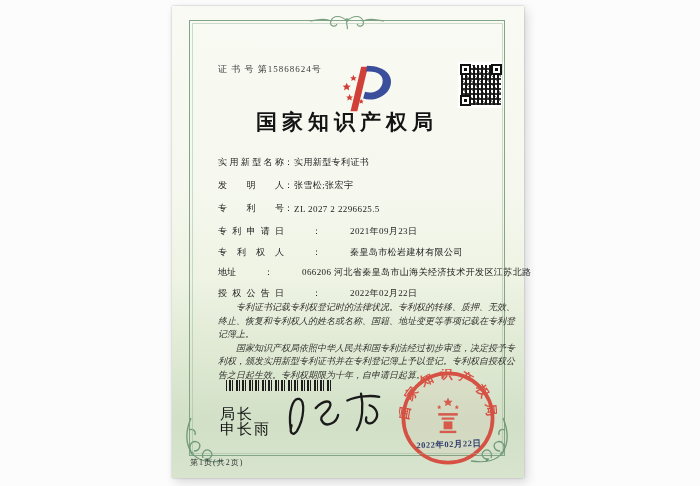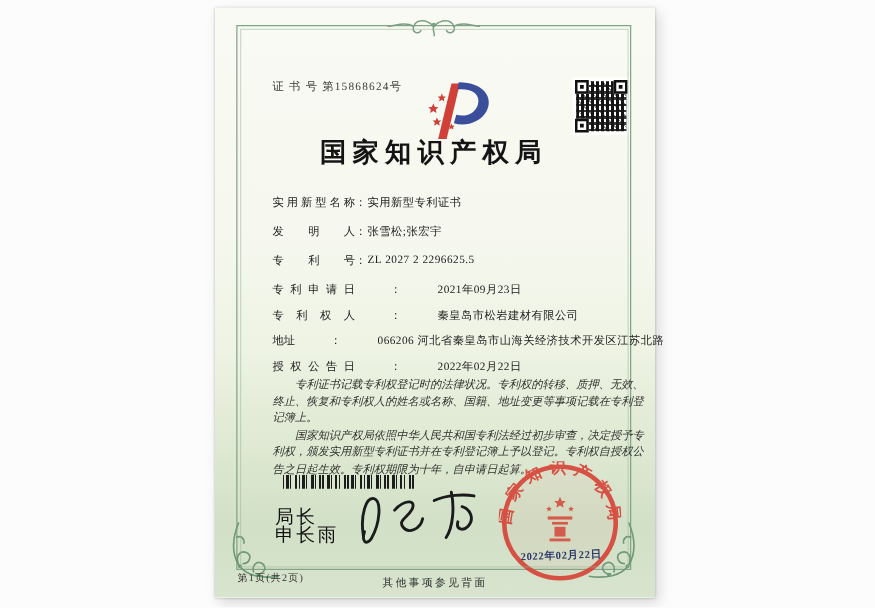--- a/index.html
+++ b/index.html
@@ -28,21 +28,21 @@
       repeating-linear-gradient(45deg, rgba(20,20,20,.5) 0 1px, transparent 1px 6px);
   }
   .fp { position:absolute; width:11px; height:11px; background:#fff; border:2px solid #111; }
   .fp::before { content:""; position:absolute; inset:2px; background:#111; }
   .fp.tl { left:2px; top:2px; } .fp.tr { right:2px; top:2px; } .fp.bl { left:2px; bottom:2px; }
 
   .title { position:absolute; left:0; top:87px; width:100%; text-align:center;
     font-size:21px; font-weight:700; letter-spacing:5px; color:#141414; }
 
   .fields { position:absolute; left:28px; top:135px; width:302px; font-size:9px; color:#222; }
-  .frow { display:flex; align-items:flex-start; margin-bottom:10px; white-space:nowrap; }
+  .frow { display:flex; align-items:center; margin-bottom:10px; white-space:nowrap; }
   .frow.t { margin-bottom:7.5px;gap:28px; }
   .flabel { display:inline-block; width:66px; text-align:justify; text-align-last:justify; }
   .fcolon { margin:0 1px 0 0; }
   .fvalue { letter-spacing:.4px; }
   .pair2 { margin-left:28px; }
   .pair2 .flabel2 { letter-spacing:1px; }
 
   .legal { position:absolute; left:28px; top:280px; width:300px; font-size:9px; line-height:13.5px;
     color:#33332f; font-style:italic; }
   .legal p { text-indent:2em; margin:0; }
@@ -202,15 +202,14 @@
           <rect x="43.5" y="49.5" width="13" height="2.2"></rect>
           <rect x="45.5" y="53.5" width="9" height="8"></rect>
           <rect x="41.5" y="63" width="17" height="2.4"></rect>
         </g>
       </svg>
       <div class="seal-date">2022年02月22日</div>
 
       <div class="page-info">第1页(共2页)</div>
     </div>
 
-    <div class="footer-note">其他事项参见背面</div>
   </div>
 </div>
 
 </body></html>

